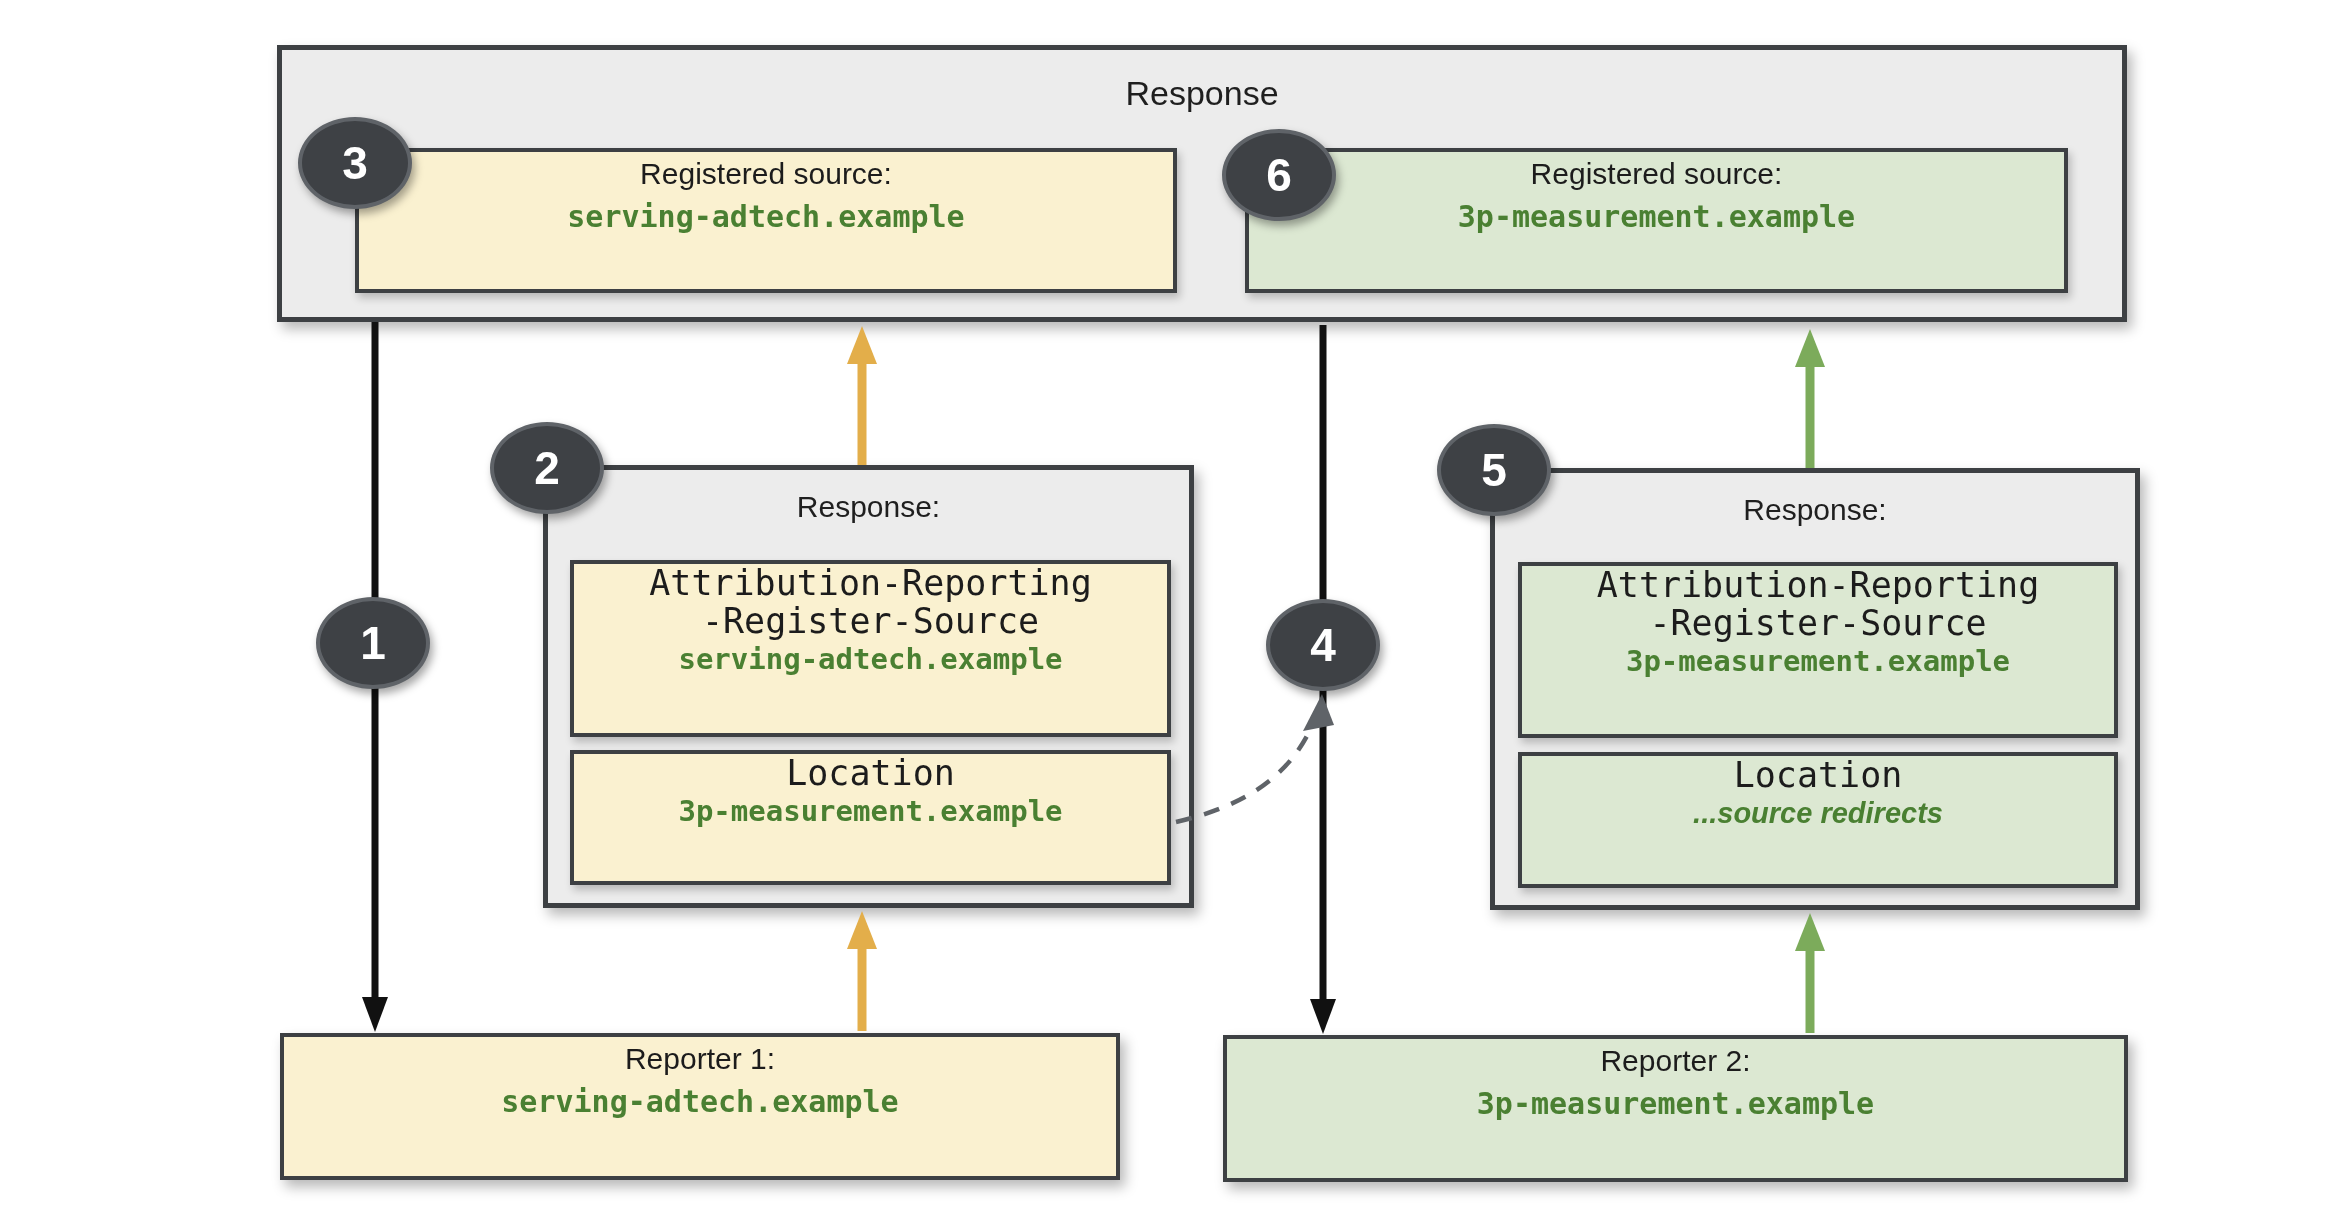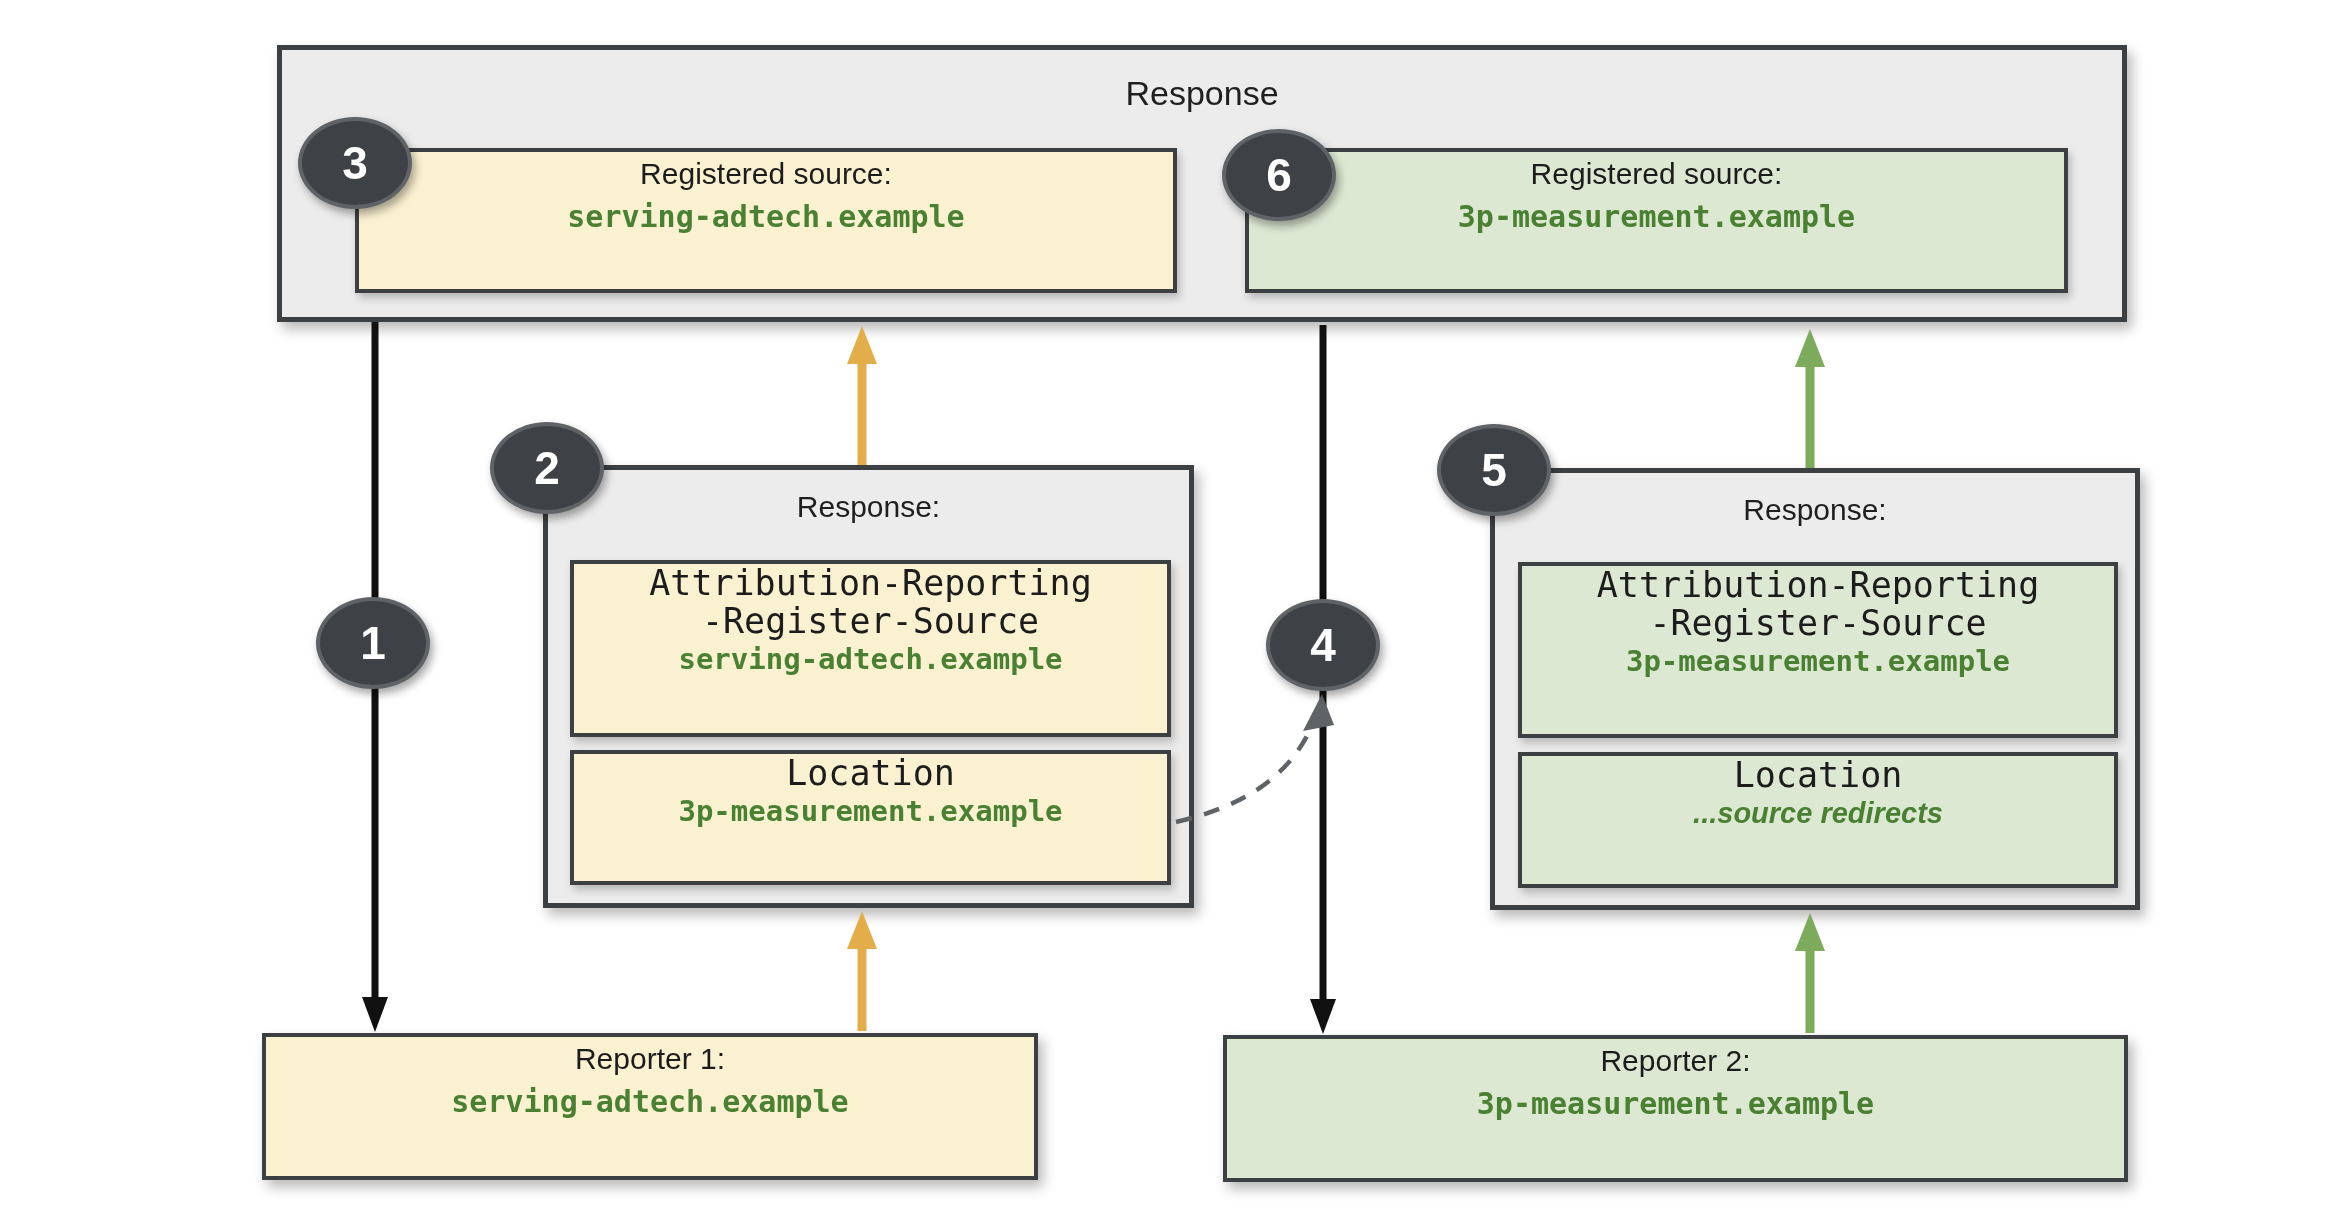--- a/index.html
+++ b/index.html
@@ -75,21 +75,21 @@
       <div class="mono-line">-Register-Source</div>
       <div class="mono-green-sm">3p-measurement.example</div>
     </div>
 
     <div class="fillbox lgreen" style="left:23px;top:279px;width:600px;height:136px;">
       <div class="mono-line">Location</div>
       <div class="italic-green">...source redirects</div>
     </div>
   </div>
 
-  <div class="fillbox cream" style="left:262px;top:1033px;width:776px;height:147px;box-shadow:5px 7px 12px rgba(0,0,0,.28);">
+  <div class="fillbox cream" style="left:280px;top:1033px;width:840px;height:147px;box-shadow:5px 7px 12px rgba(0,0,0,.28);">
     <div class="sans-line">Reporter 1:</div>
     <div class="mono-green">serving-adtech.example</div>
   </div>
 
   <div class="fillbox lgreen" style="left:1223px;top:1035px;width:905px;height:147px;box-shadow:5px 7px 12px rgba(0,0,0,.28);">
     <div class="sans-line">Reporter 2:</div>
     <div class="mono-green">3p-measurement.example</div>
   </div>
 
   <svg id="arrow-layer" width="2352" height="1220" viewBox="0 0 2352 1220">

